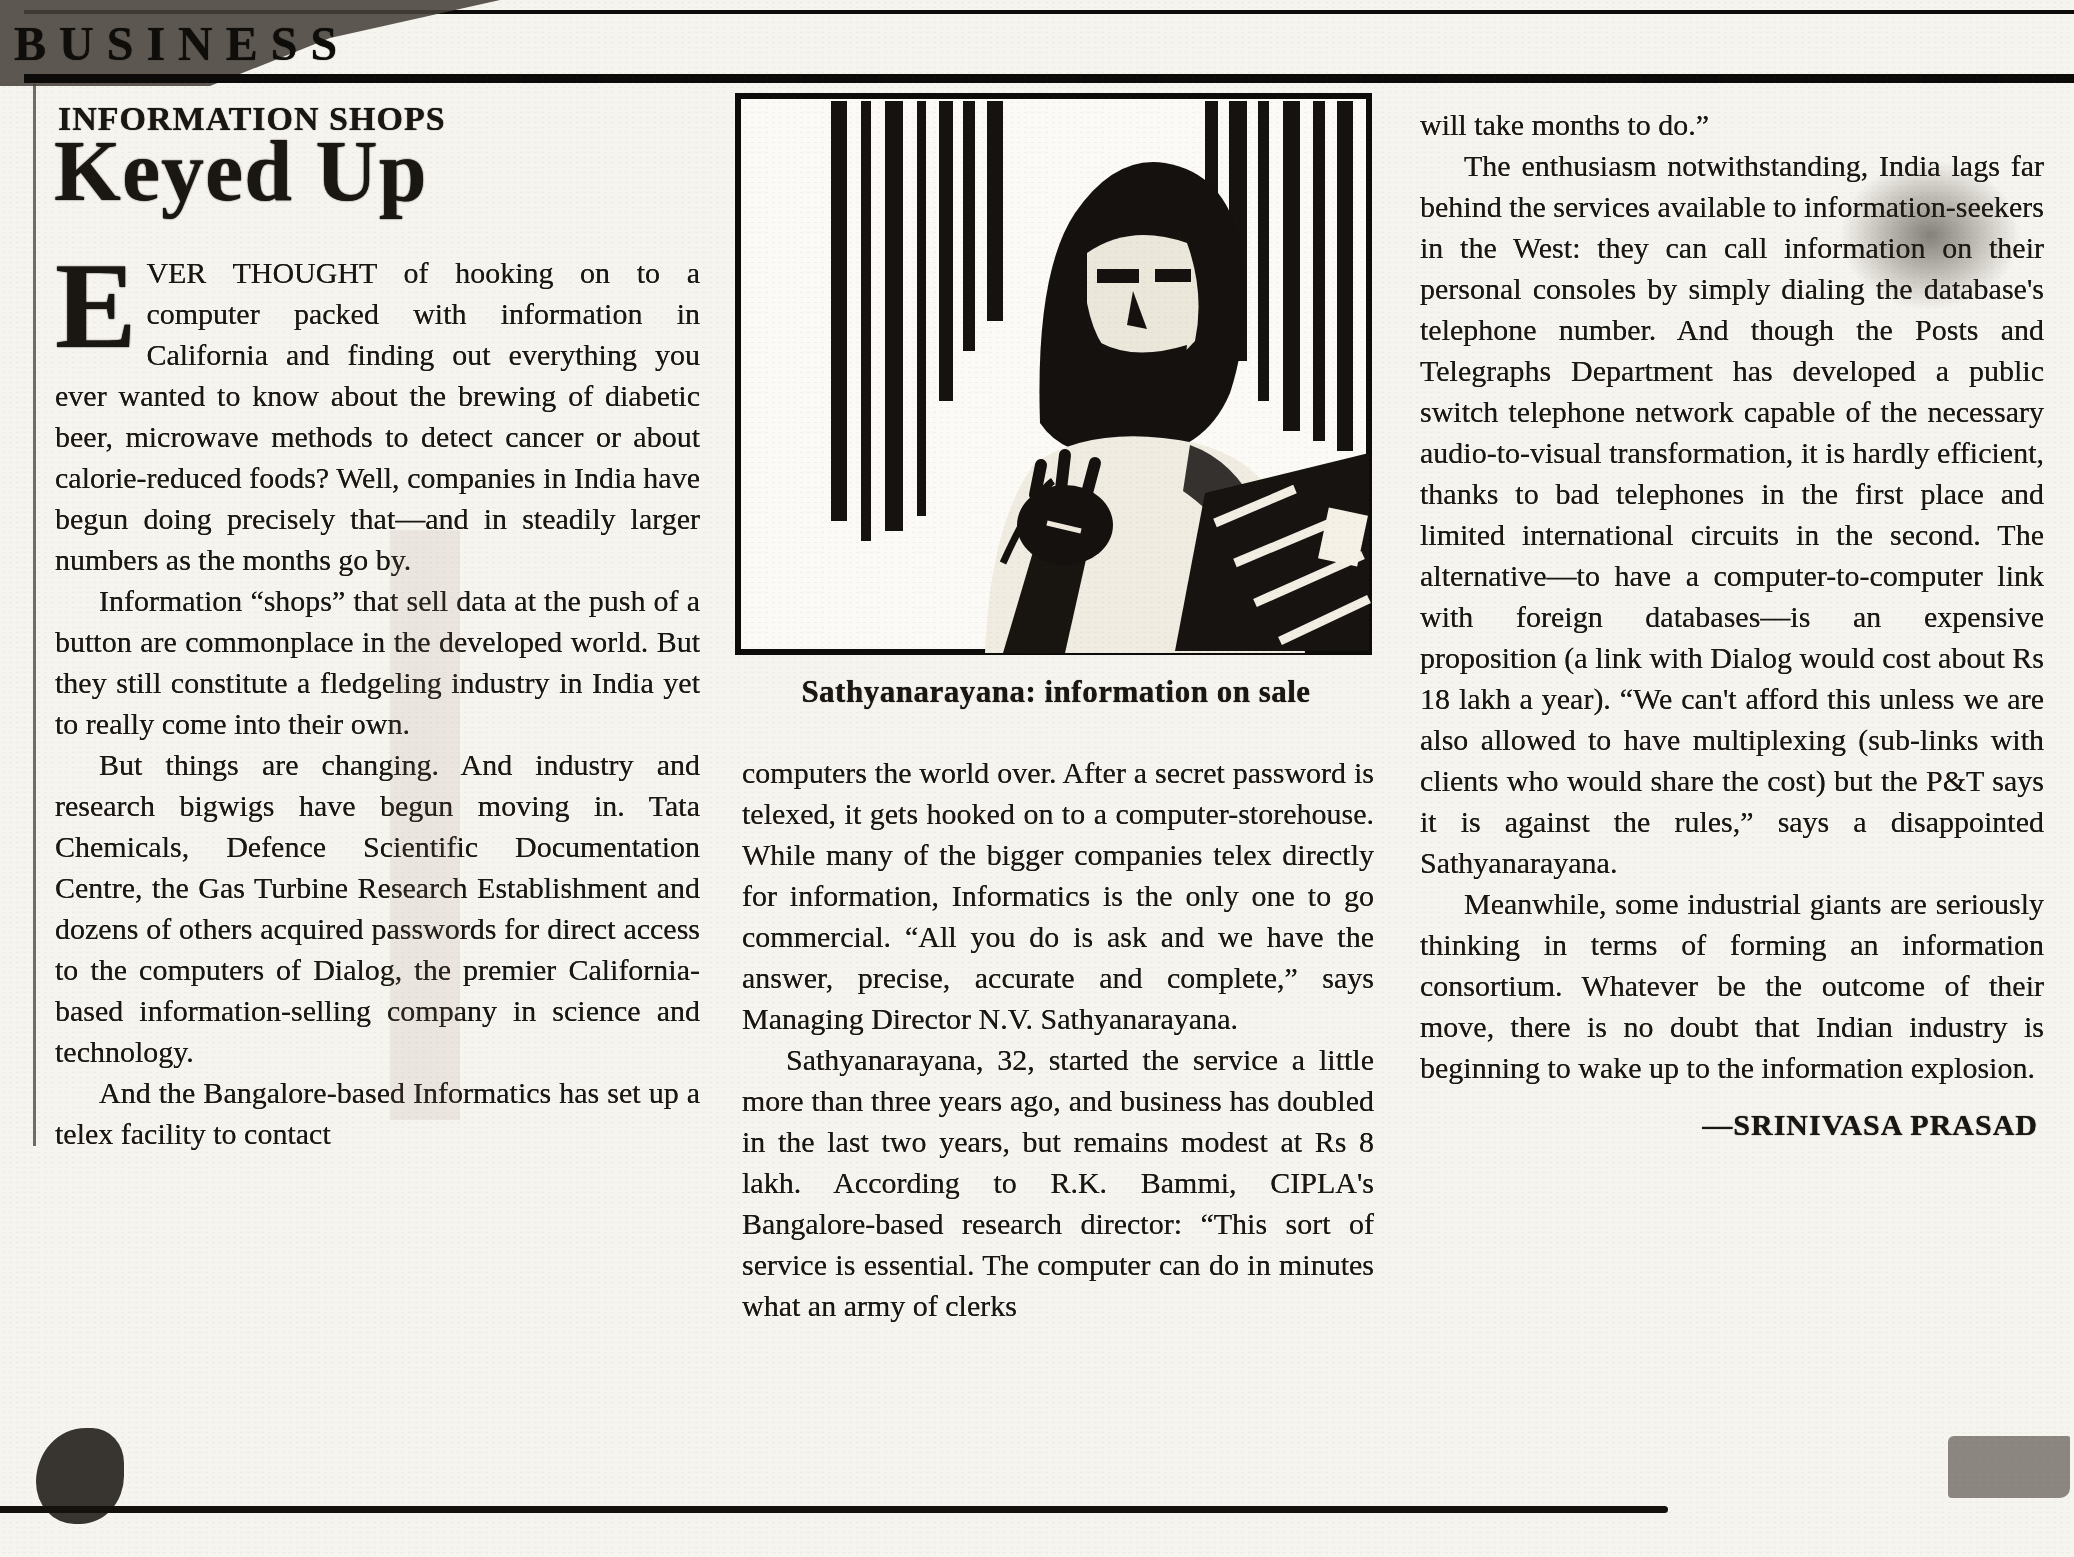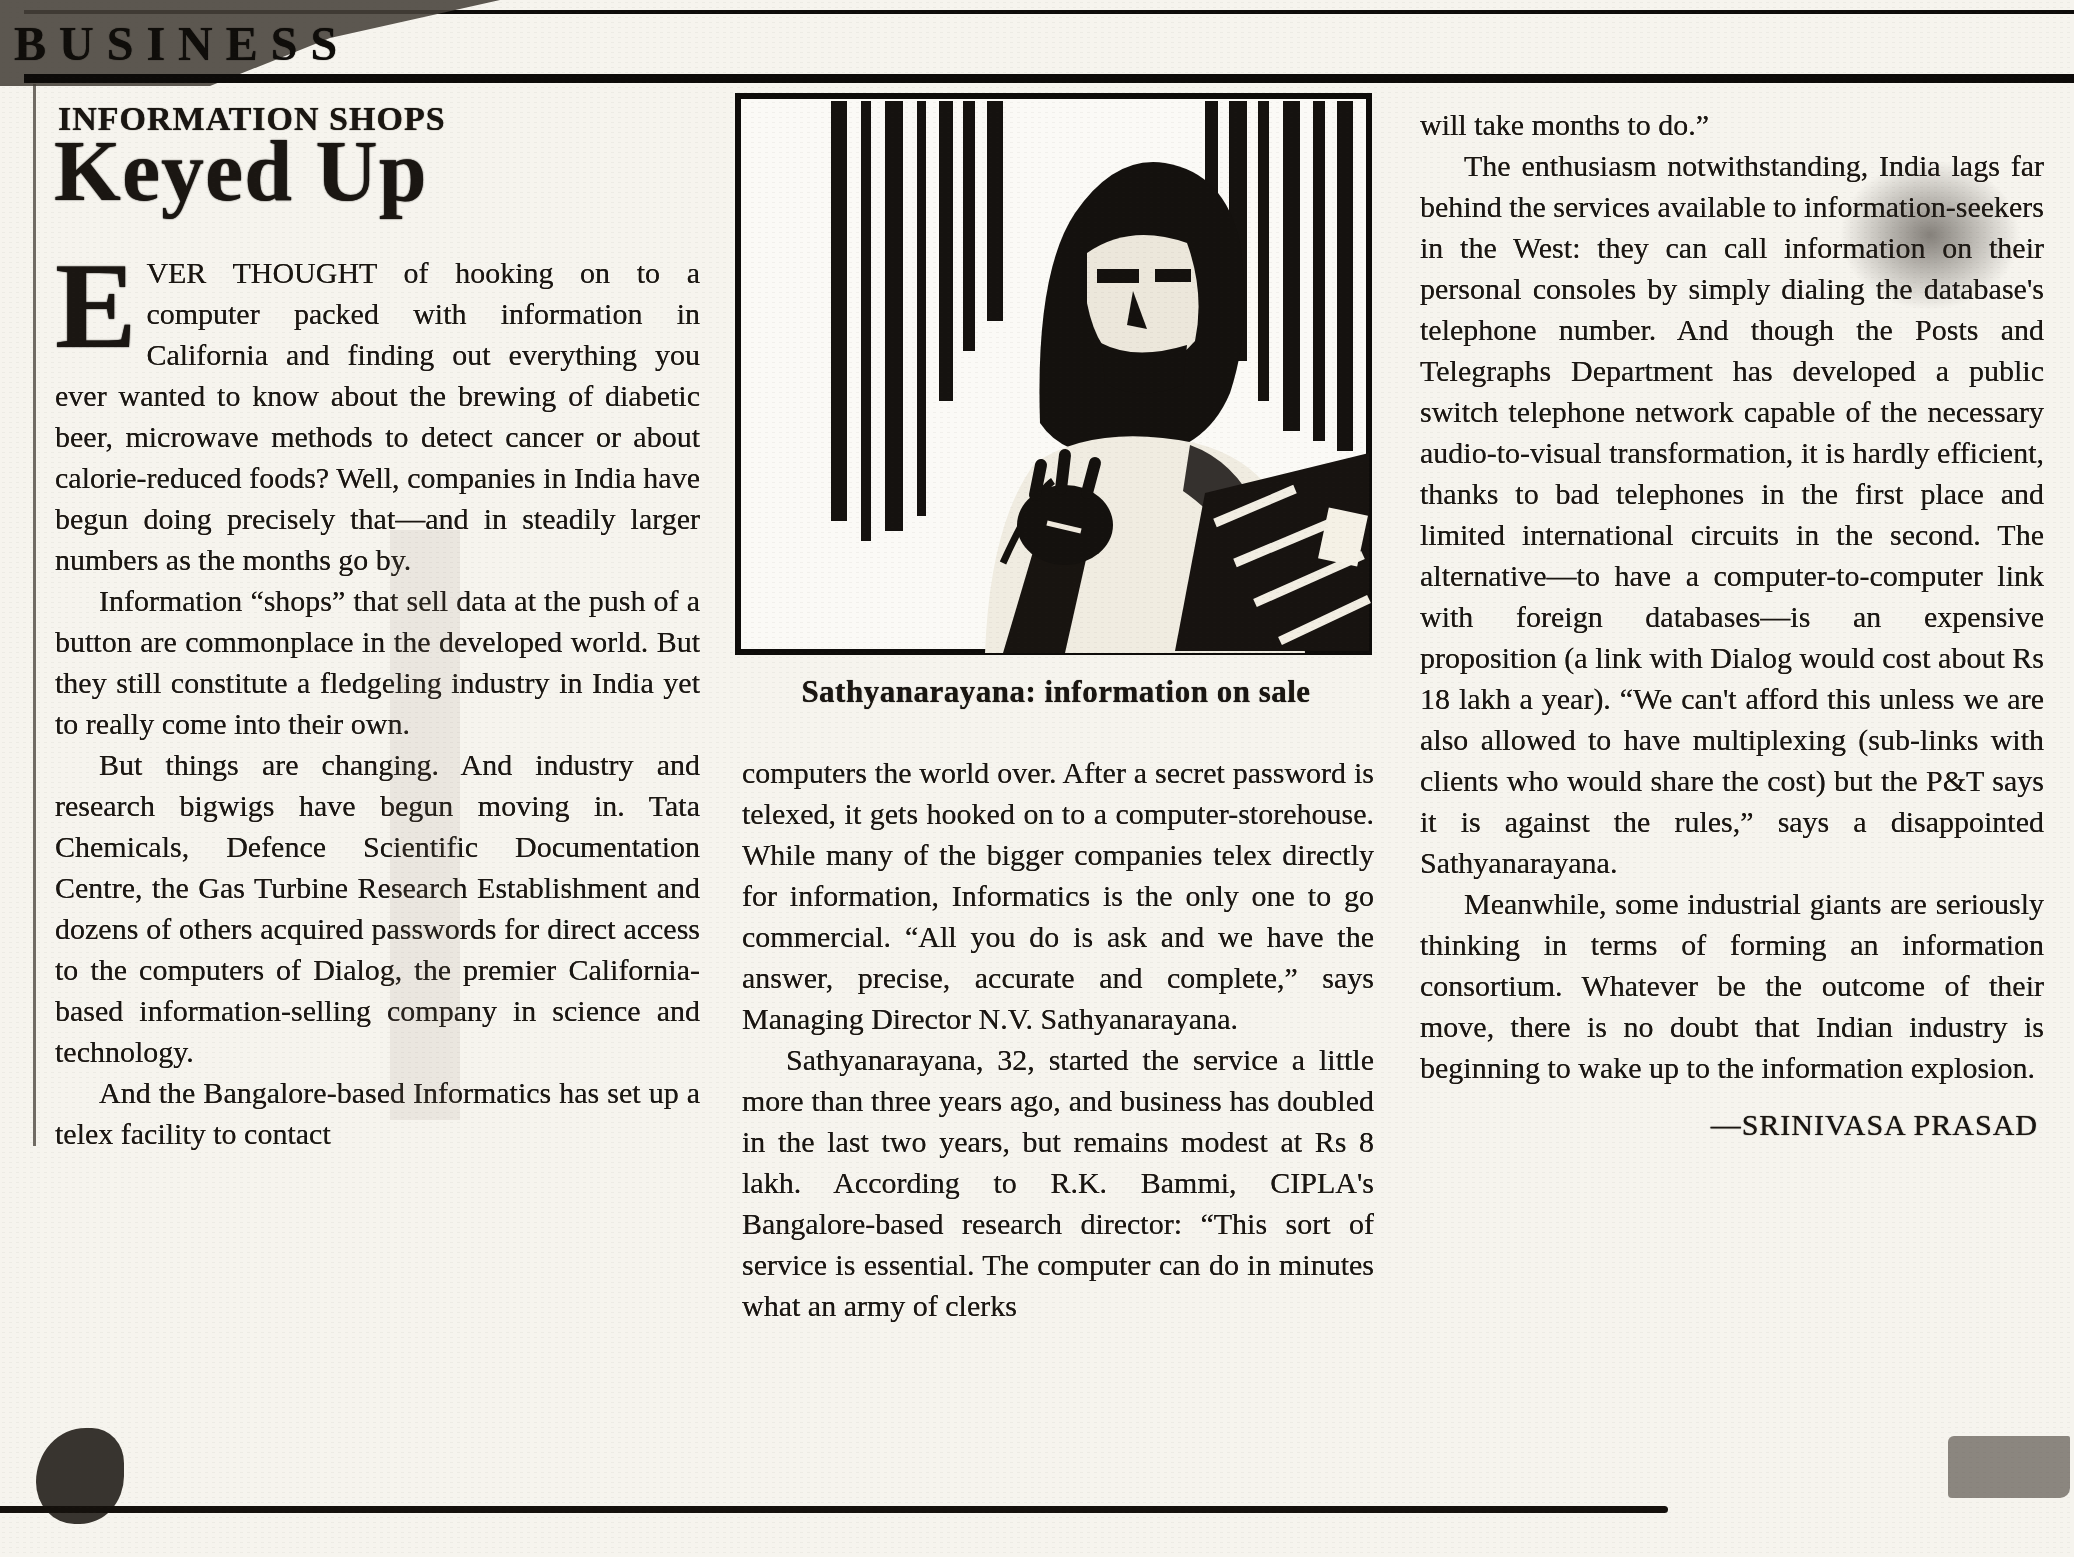--- a/index.html
+++ b/index.html
@@ -51,21 +51,21 @@
   
   .photo{position:absolute;left:735px;top:93px;width:637px;height:562px;}
   .photo svg{display:block;width:100%;height:100%;}
   .caption{position:absolute;left:742px;top:674px;width:628px;
     font-size:31px;font-weight:700;text-align:center;letter-spacing:.5px;
     text-shadow:0 0 .8px #141008;}
 
   
   .col2{position:absolute;left:742px;top:752px;width:632px;}
   .col3{position:absolute;left:1420px;top:104px;width:624px;}
-  .byline{margin-top:16px;text-align:right;font-size:30px;font-weight:400;letter-spacing:1px;
+  .byline{margin-top:16px;text-align:right;font-size:30px;font-weight:700;letter-spacing:1px;
     position:relative;z-index:2;padding-right:6px;text-shadow:0 0 1px #141008;}
 
   
   .smudge-top-right{
     position:absolute;left:1840px;top:160px;width:180px;height:150px;
     background:radial-gradient(closest-side,rgba(40,34,28,.55),rgba(40,34,28,0));
     border-radius:45% 55% 50% 50%;
   }
   .smudge-byline{
     position:absolute;left:1948px;top:1436px;width:122px;height:62px;

